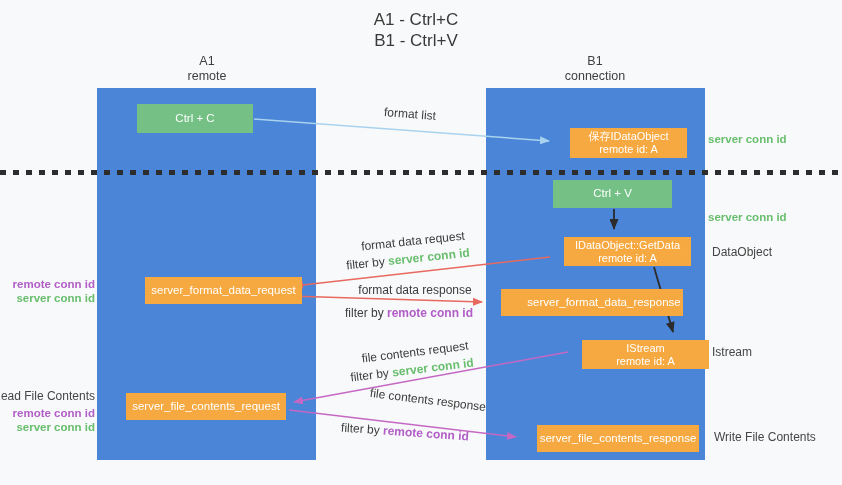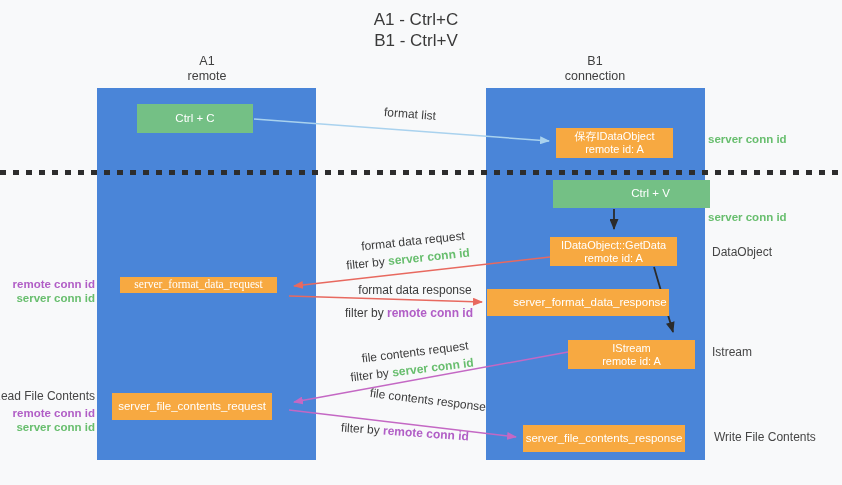--- a/index.html
+++ b/index.html
@@ -22,21 +22,21 @@
     background:repeating-linear-gradient(to right, #2D2D2D 0 6px, transparent 6px 13px);
   }
   .arrows { position:absolute; left:0; top:0; z-index:4; }
   .box {
     position:absolute; z-index:6; display:flex; flex-direction:column;
     align-items:center; justify-content:center;
     color:#FFFFFF; text-align:right; font-size:11.5px; line-height:13.5px;
     white-space:nowrap;
   }
   .box.green  { background:#74C085; }
-  .box.orange { background:#F7A941; }
+  .box.orange { background:#F7A941;margin-left:14px; }
   .alabel {
     position:absolute; z-index:7; font-size:12px; color:#3C3C3C; white-space:nowrap;
     transform:translate(-50%,-50%);
   }
   .green-id  { color:#68BE6E; font-weight:700; }
   .purple-id { color:#B15EC6; font-weight:700; }
   .side-gray { position:absolute; z-index:7; font-size:12px; color:#454545; white-space:nowrap; }
   .side-tag  { position:absolute; z-index:7; font-size:11.5px; line-height:14px; white-space:nowrap; }
   .left-group { position:absolute; z-index:7; right:747px; text-align:right;
     font-size:11.5px; line-height:14px; white-space:nowrap; }
@@ -93,30 +93,30 @@
 
   <div class="box green" style="left:137px; top:104px; width:116px; height:29px;">
     <div>Ctrl + C</div>
   </div>
 
   <div class="box orange" style="left:556px; top:128px; width:117px; height:30px; font-size:11px; line-height:13px;">
     <div>保存IDataObject</div>
     <div>remote id: A</div>
   </div>
 
-  <div class="box green" style="left:553px; top:180px; width:119px; height:28px;padding-left:38px;">
+  <div class="box green" style="left:553px; top:180px; width:119px; height:28px;">
     <div>Ctrl + V</div>
   </div>
 
   <div class="box orange" style="left:550px; top:237px; width:127px; height:29px; font-size:11px; line-height:13px;">
     <div>IDataObject::GetData</div>
     <div>remote id: A</div>
   </div>
 
-  <div class="box orange" style="left:120px; top:277px; width:157px; height:16px;font-family:Liberation Serif, serif;">
+  <div class="box orange" style="left:131px; top:277px; width:157px; height:27px;">
     <div>server_format_data_request</div>
   </div>
 
   <div class="box orange" style="left:487px; top:289px; width:158px; height:27px;padding-left:24px;">
     <div>server_format_data_response</div>
   </div>
 
   <div class="box orange" style="left:568px; top:340px; width:127px; height:29px; font-size:11px; line-height:13px;">
     <div>IStream</div>
     <div>remote id: A</div>

